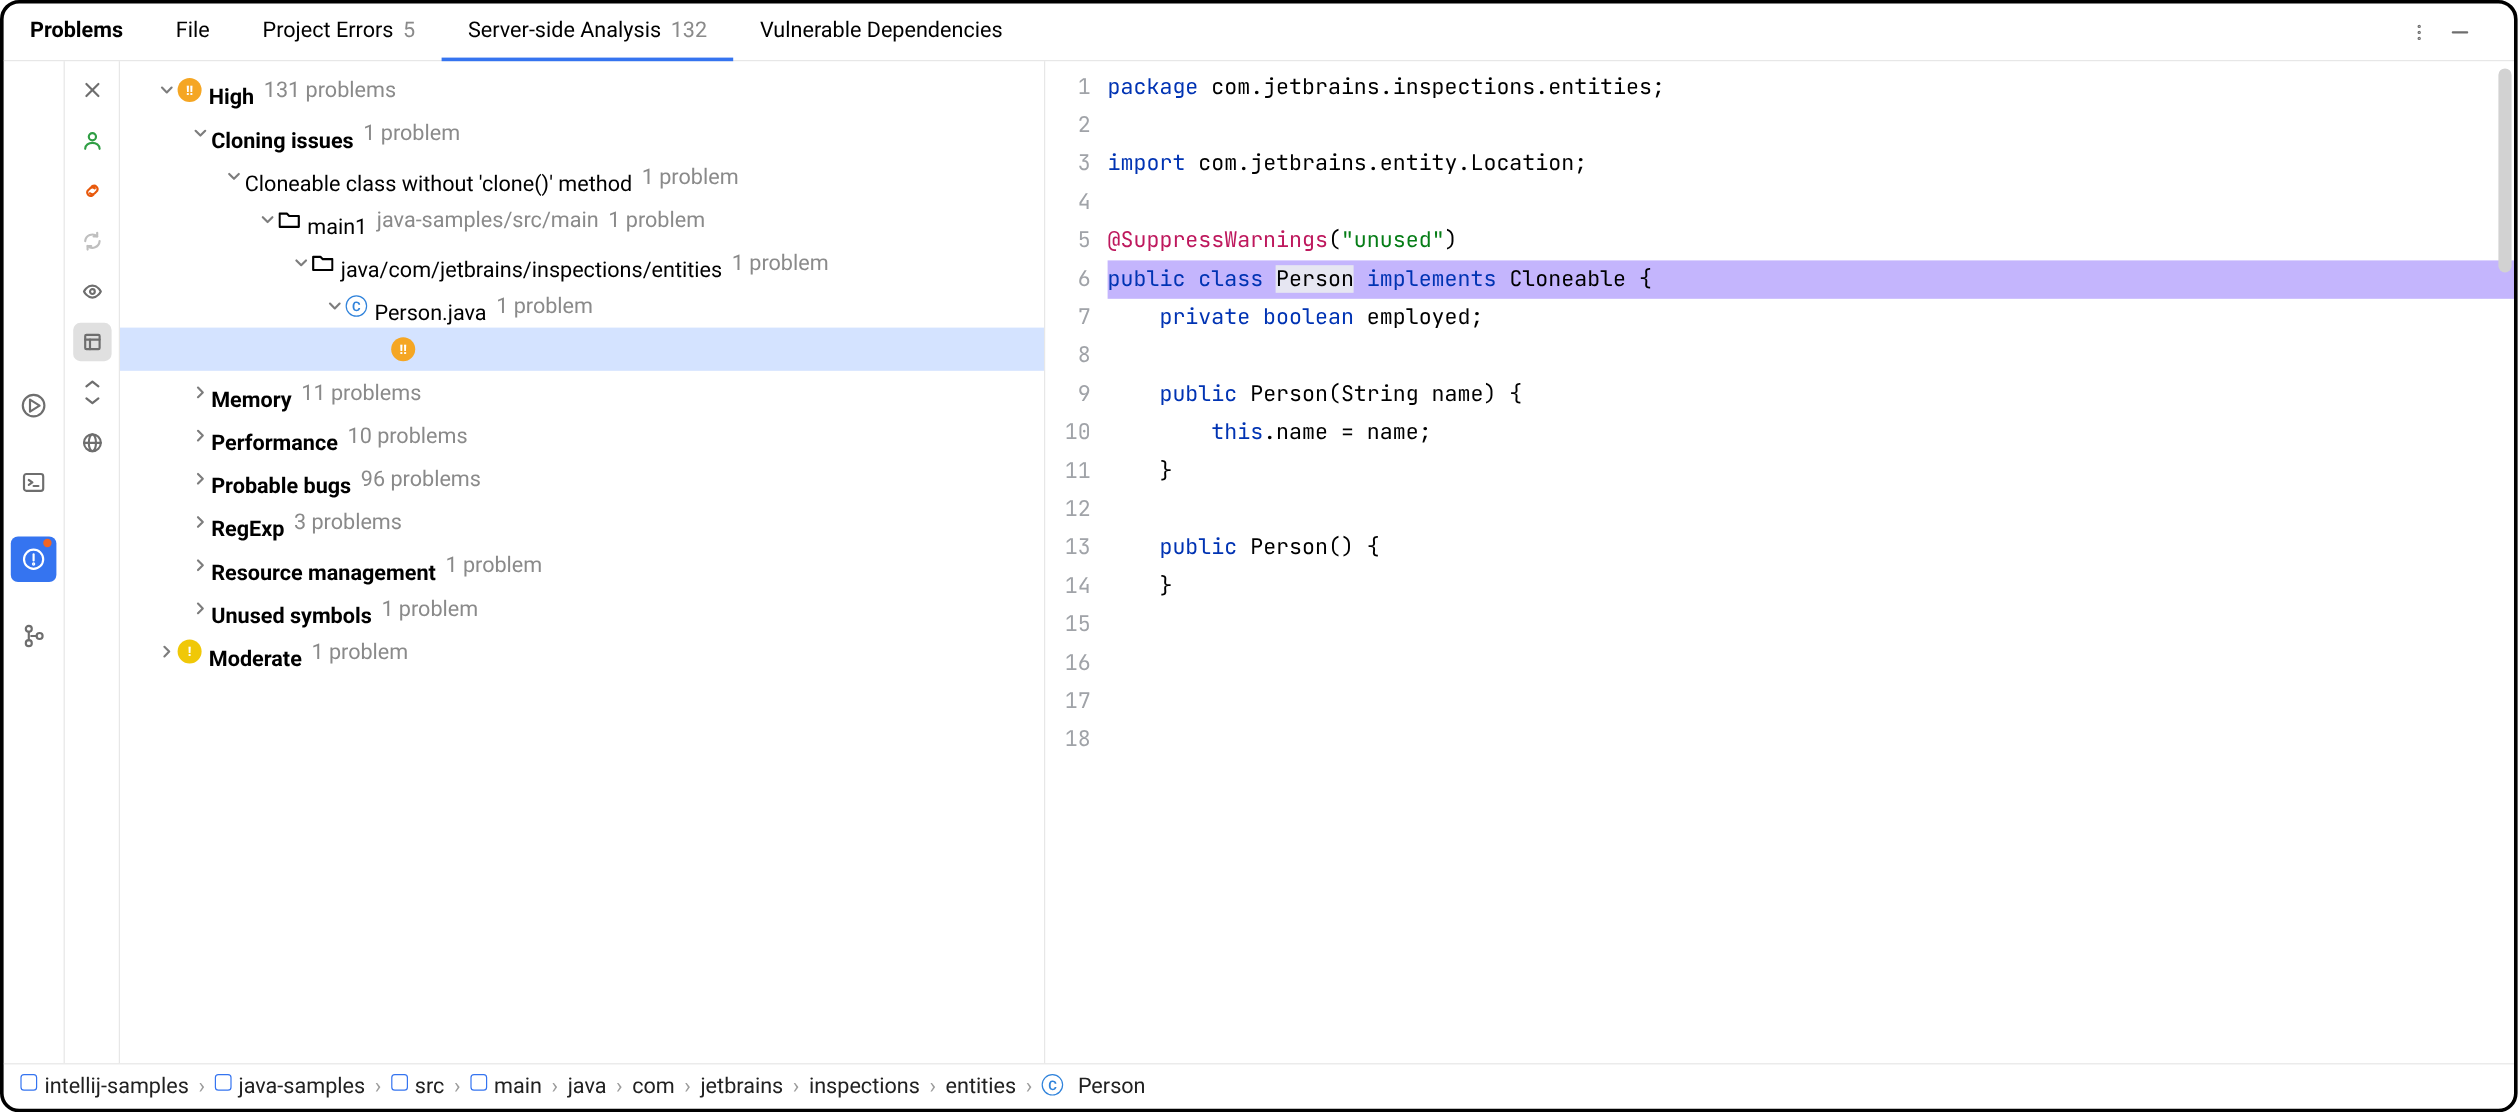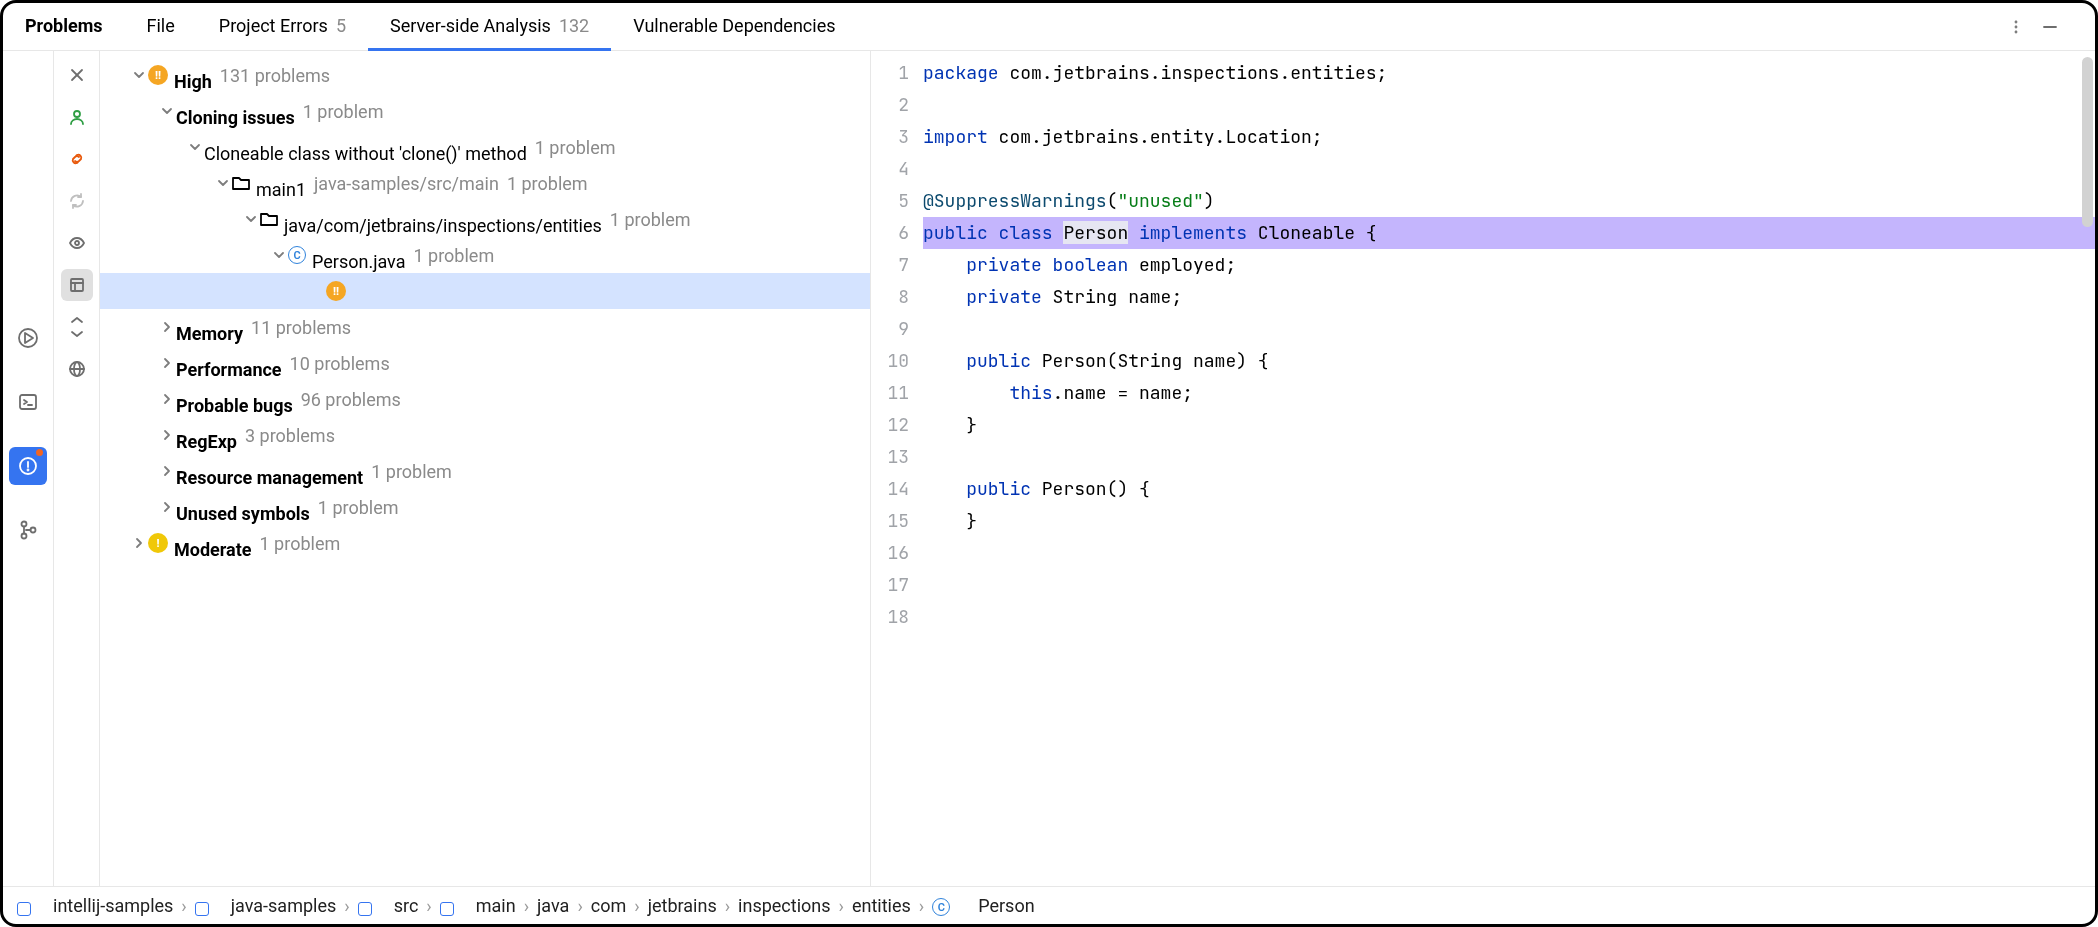--- a/index.html
+++ b/index.html
@@ -43,27 +43,27 @@
 
 
 .editor { flex: 1; display: flex; border-left: 1px solid #e7e7e7; font-family: "JetBrains Mono", Menlo, Consolas, monospace; font-size: 18px; position: relative; }
 .gutter { width: 46px; text-align: right; color: #a0a3a8; padding: 6px 8px 0 0; user-select: none; }
 .gutter div { height: 32px; line-height: 32px; }
 .code { flex: 1; padding: 6px 0 0 6px; }
 .code .line { height: 32px; line-height: 32px; white-space: pre; }
 .code .hl { background: #c4b5fd; }
 .kw { color: #0033b3; }
 .str { color: #067d17; }
-.ann { color: #0c4a6e; }
+.ann { color: #be185d; }
 .hilite { background: #e6e6f2; }
 .scrollbar { position: absolute; right: 2px; top: 6px; width: 11px; height: 170px; background: #d2d2d2; border-radius: 6px; }
 
 
 .breadcrumb { height: 38px; border-top: 1px solid #e7e7e7; display: flex; align-items: center; padding: 0 14px; gap: 8px; color: #212121; }
-.bc-item { display: flex; align-items: flex-end; gap: 22px; }
+.bc-item { display: flex; align-items: flex-start; gap: 6px; }
 .bc-sep { color: #9c9c9c; }
 .mod-icon { width: 14px; height: 14px; border: 1.5px solid #3574f0; border-radius: 3px; }
 
 svg { stroke: currentColor; fill: none; stroke-width: 1.8; stroke-linecap: round; stroke-linejoin: round; }
 </style>
 </head>
 <body>
 
 <div class="tabbar">
   <div class="tab bold">
@@ -346,21 +346,20 @@
         <div>18</div>
     </div>
     <div class="code">
       <div class="line"><span class="kw">package</span><span> com.jetbrains.inspections.entities;</span></div>
       <div class="line"></div>
       <div class="line"><span class="kw">import</span><span> com.jetbrains.entity.Location;</span></div>
       <div class="line"></div>
       <div class="line"><span class="ann">@SuppressWarnings</span><span>(</span><span class="str">"unused"</span><span>)</span></div>
       <div class="line hl"><span class="kw">public class </span><span class="hilite">Person</span><span class="kw"> implements </span><span>Cloneable {</span></div>
       <div class="line"><span class="kw">    private boolean </span><span>employed;</span></div>
-      <div class="line"><span class="kw">    private </span><span>String name;</span></div>
       <div class="line"></div>
       <div class="line"><span class="kw">    public </span><span>Person(String name) {</span></div>
       <div class="line"><span class="kw">        this</span><span>.name = name;</span></div>
       <div class="line"><span>    }</span></div>
       <div class="line"></div>
       <div class="line"><span class="kw">    public </span><span>Person() {</span></div>
       <div class="line"><span>    }</span></div>
       <div class="line"></div>
       <div class="line"></div>
     </div>

